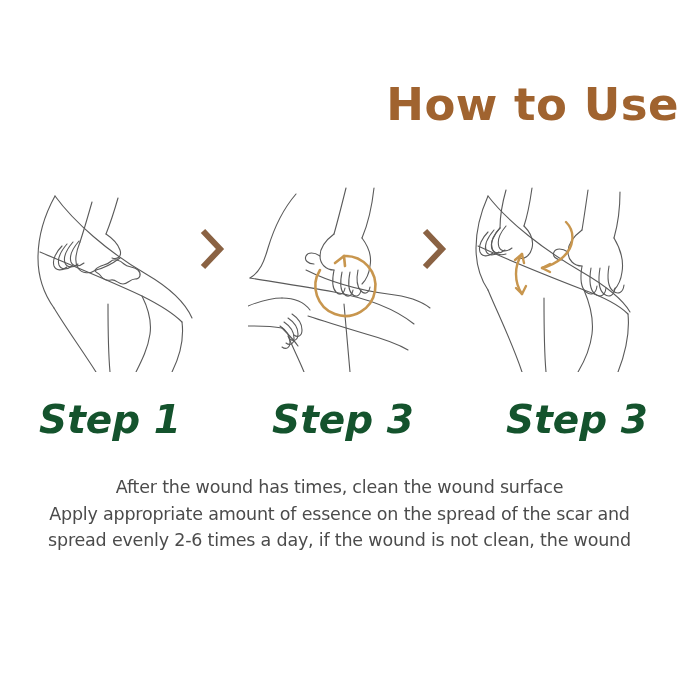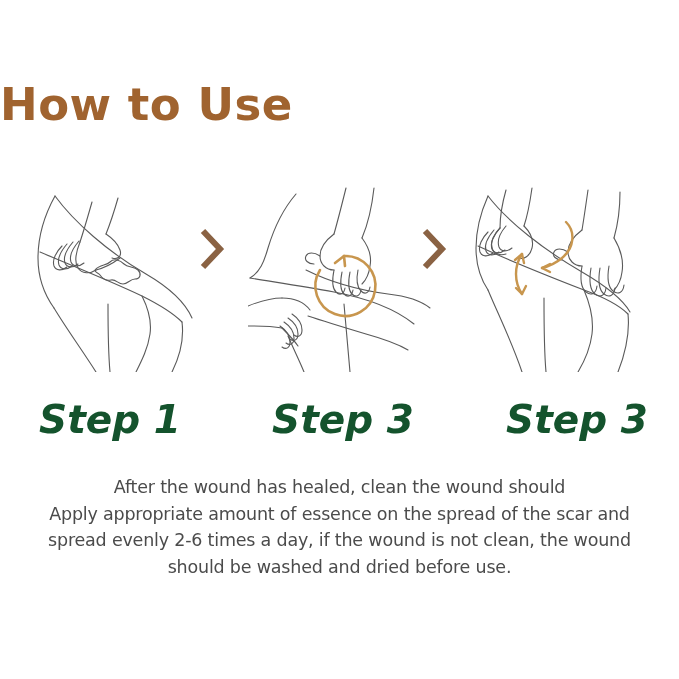--- a/index.html
+++ b/index.html
@@ -21,21 +21,21 @@
     height: 679px;
     background: #ffffff;
   }
 
   
   .title {
     position: absolute;
     top: 82px;
     left: 0;
     width: 679px;
-    text-align: left;
+    text-align: right;
     font-family: "DejaVu Sans", sans-serif;
     font-size: 45px;
     font-weight: 700;
     letter-spacing: 0.5px;
     color: #a0632f;
     line-height: 1;
     white-space: nowrap;
   }
 
   
@@ -264,19 +264,18 @@
 
   </div>
 
   <div class="step-labels">
     <div class="step-label l1">Step 1</div>
     <div class="step-label l2">Step 3</div>
     <div class="step-label l3">Step 3</div>
   </div>
 
   <div class="body-copy">
-    <span class="line">After the wound has healed, clean the wound should</span>
+    <span class="line">After the wound has times, clean the wound surface</span>
     <span class="line">Apply appropriate amount of essence on the spread of the scar and</span>
     <span class="line">spread evenly 2-6 times a day, if the wound is not clean, the wound</span>
-    <span class="line">should be washed and dried before use.</span>
   </div>
 
 </div>
 
 </body></html>

